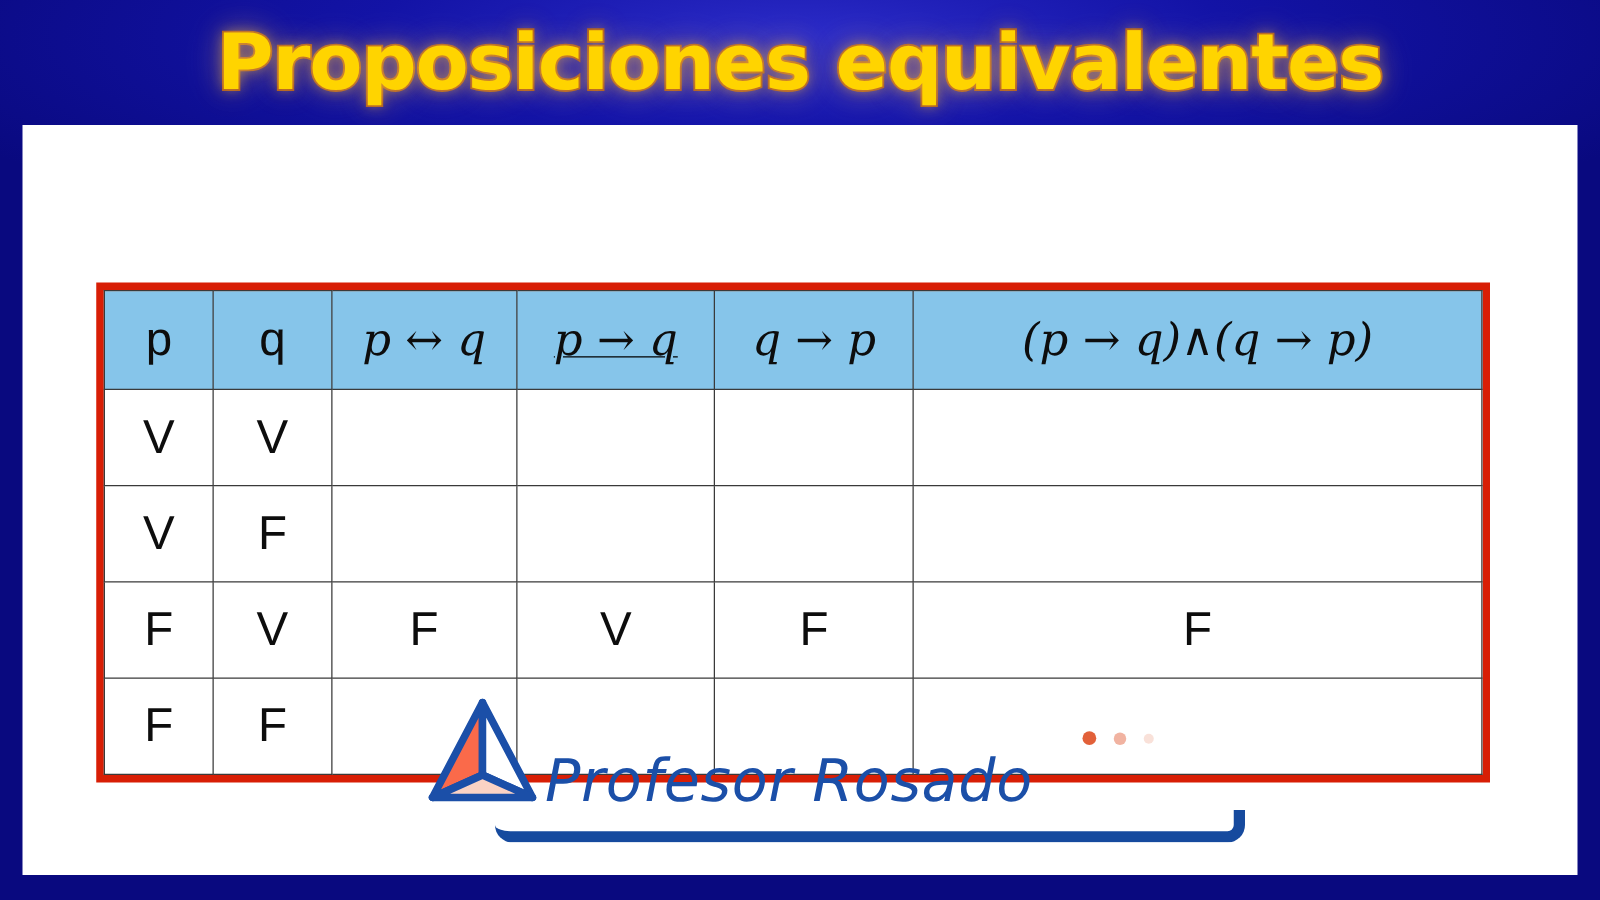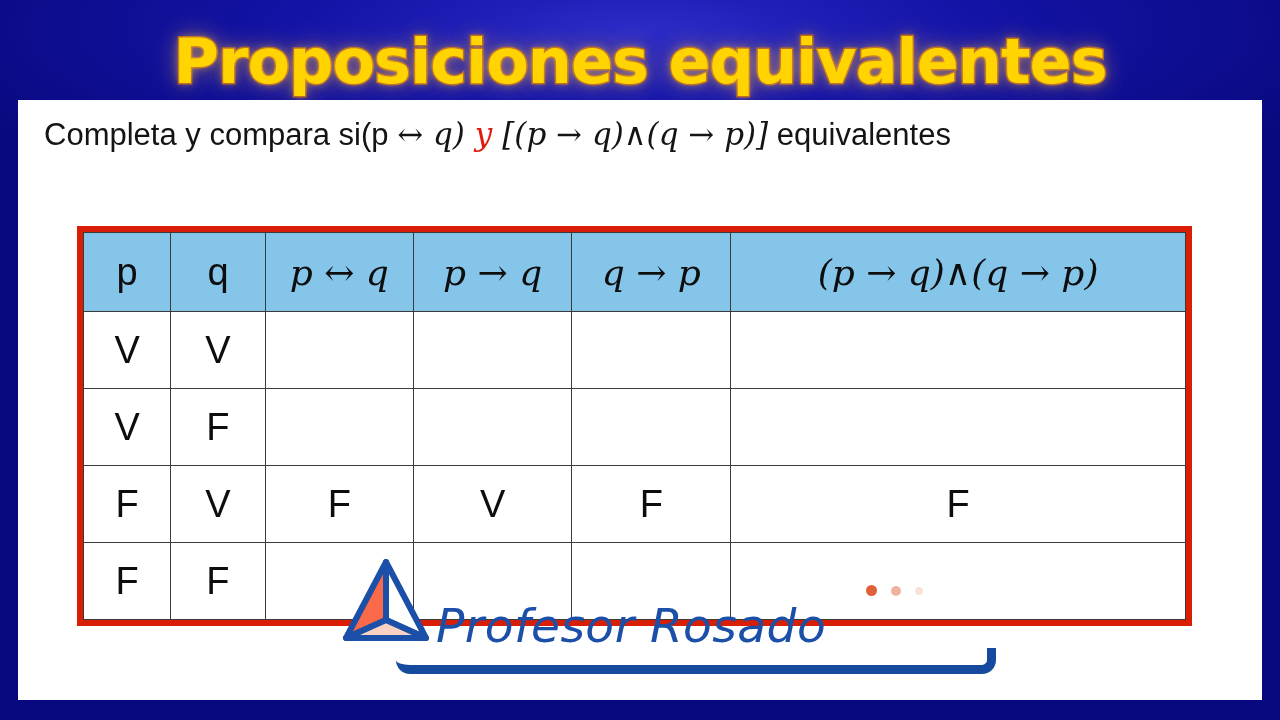--- a/index.html
+++ b/index.html
@@ -18,21 +18,21 @@
     background: #0a0a9e;
     background-image:
       radial-gradient(ellipse 760px 180px at 50% 4%, #2b2bc8 0%, #1313a6 45%, #09097f 100%);
     overflow: hidden;
   }
 
   
   .title-banner {
     position: absolute;
     left: 0;
-    top: 12px;
+    top: 0;
     width: 1280px;
     height: 100px;
     display: flex;
     align-items: center;
     justify-content: center;
   }
   .title-text {
     font-family: "DejaVu Sans", sans-serif;
     font-weight: bold;
     font-size: 62px;
@@ -107,21 +107,21 @@
     background: #86c5ea;
     height: 78px;
   }
   table.truth tbody td {
     background: #ffffff;
     height: 73px;
   }
   .c-p  { width: 82px; }
   .c-q  { width: 89px; }
   .c-b  { width: 140px; }
-  .c-i1 { width: 150px; }
+  .c-i1 { width: 150px; text-decoration: underline; }
   .c-i2 { width: 150px; }
   .c-cj { width: 432px; margin-top: 12px; }
 
   .hdr-plain {
     font-family: "Liberation Sans", sans-serif;
     font-size: 38px;
     color: #0d0d0d;
     font-weight: normal;
   }
   .hdr-math {
@@ -201,23 +201,20 @@
 <body>
 
 <div id="root">
 
   <div class="title-banner">
     <div class="title-text">Proposiciones equivalentes</div>
   </div>
 
   <div class="white-panel">
 
-    <div class="prompt">
-      <span>Completa y compara si(p </span><span class="math">↔</span><span class="math"> q) </span><span class="red">y</span><span class="math"> [(p → q)∧(q → p)]</span><span>  equivalentes</span>
-    </div>
 
     <div class="table-wrap">
       <table class="truth">
         <thead>
           <tr>
             <th class="c-p"><span class="hdr-plain">p</span></th>
             <th class="c-q"><span class="hdr-plain">q</span></th>
             <th class="c-b"><span class="hdr-math">p ↔ q</span></th>
             <th class="c-i1"><span class="hdr-math">p → q</span></th>
             <th class="c-i2"><span class="hdr-math">q → p</span></th>

